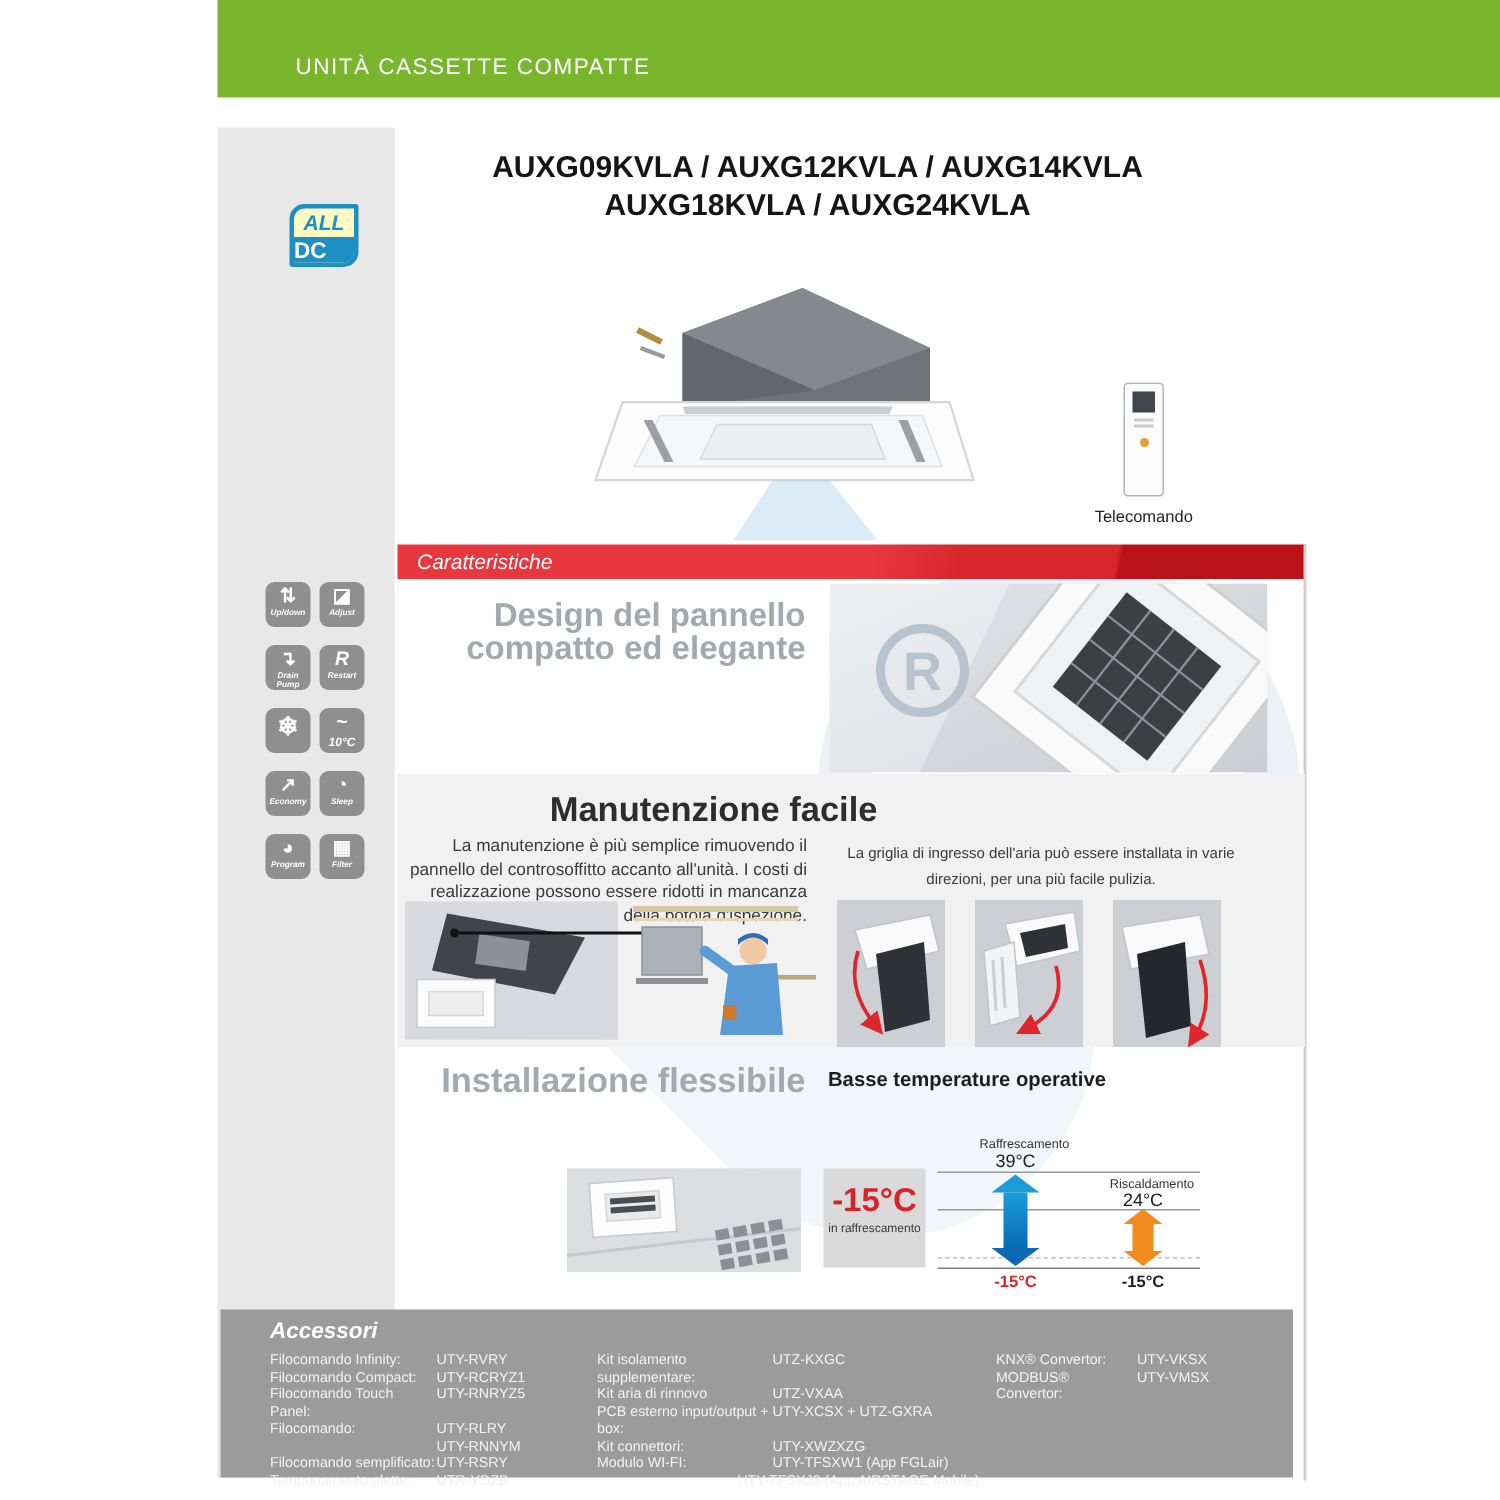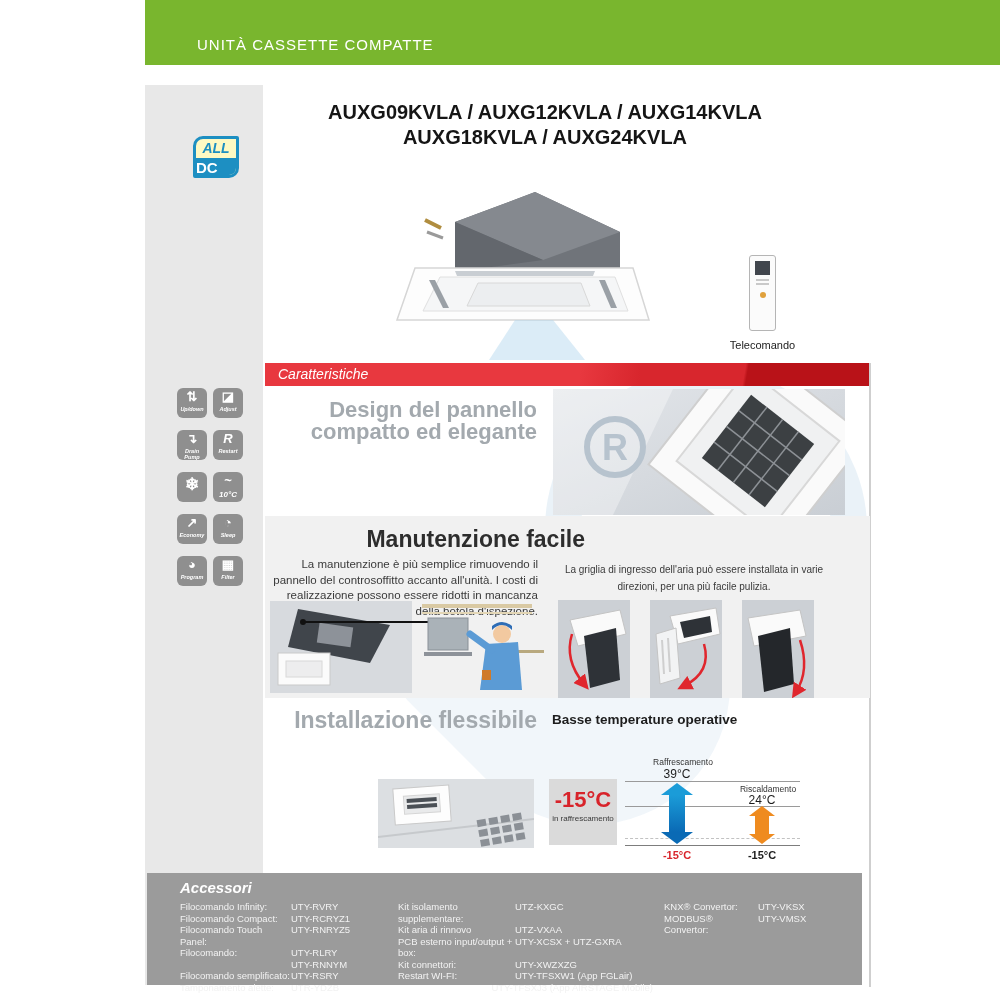--- a/index.html
+++ b/index.html
@@ -375,21 +375,21 @@
       </div>
     <div class="acc-row">
         <span class="acc-l">PCB esterno input/output + box:</span>
         <span class="acc-v">UTY-XCSX + UTZ-GXRA</span>
       </div>
     <div class="acc-row">
         <span class="acc-l">Kit connettori:</span>
         <span class="acc-v">UTY-XWZXZG</span>
       </div>
     <div class="acc-row">
-        <span class="acc-l">Restart WI-FI:</span>
+        <span class="acc-l">Modulo WI-FI:</span>
         <span class="acc-v">UTY-TFSXW1 (App FGLair)</span>
       </div>
     <div class="acc-row">
         <span class="acc-l"></span>
         <span class="acc-v">UTY-TFSXJ3 (App AIRSTAGE Mobile)</span>
       </div>
   </div>
 
   <div class="abs acc-col c3" style="left:664px;top:901px;width:190px;">
     <div class="acc-row">

